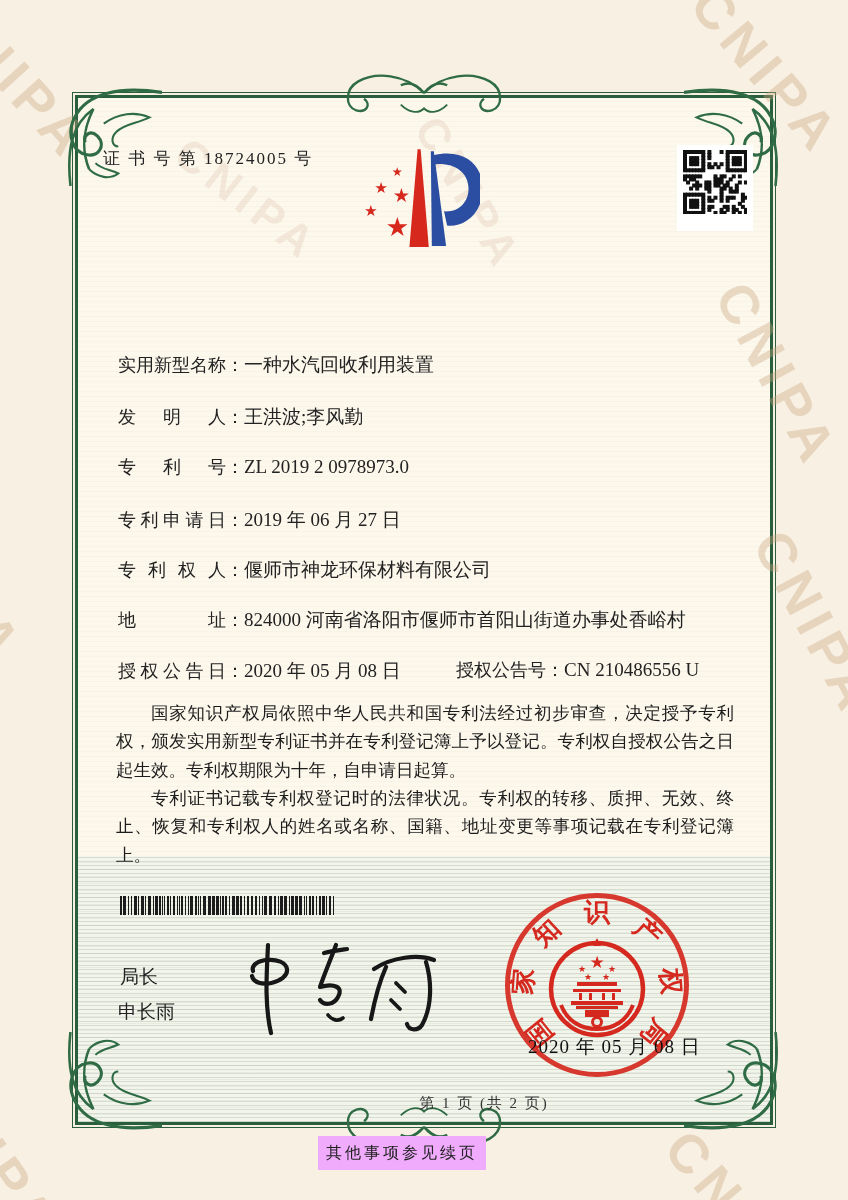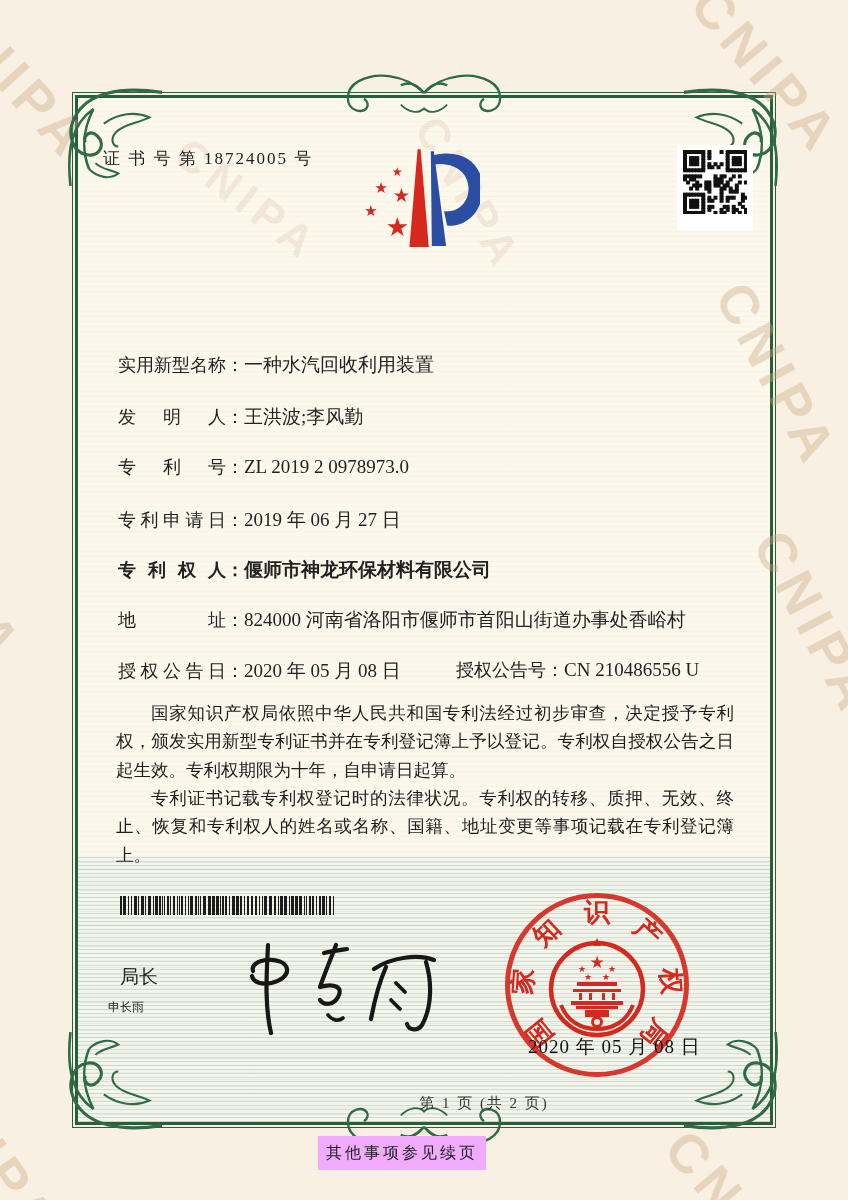--- a/index.html
+++ b/index.html
@@ -43,38 +43,38 @@
   .title{
     position:absolute;left:72px;top:249px;width:702px;text-align:center;
     font-size:42px;font-weight:bold;letter-spacing:12px;color:#151515;text-indent:12px;
   }
   .fields{position:absolute;left:118px;top:0;width:640px;}
   .frow{position:absolute;left:0;width:640px;font-size:19px;white-space:nowrap;color:#222;}
   .frow:nth-of-type(1){top:352px;}
   .frow:nth-of-type(2){top:404px;}
   .frow:nth-of-type(3){top:455px;}
   .frow:nth-of-type(4){top:507px;}
-  .frow:nth-of-type(5){top:557px;font-weight:bold;}
+  .frow:nth-of-type(5){top:557px;}
   .frow:nth-of-type(6){top:607px;}
   .frow:nth-of-type(7){top:658px;}
   .flabel{
     display:inline-block;width:108px;font-size:18px;vertical-align:baseline;
     text-align:justify;text-align-last:justify;color:#222;
   }
   .fcolon{font-size:18px;}
   .fvalue{font-size:19px;}
   .pair2{position:absolute;left:330px;top:0;margin-left:8px;}
   .body-text{
     position:absolute;left:116px;top:699px;width:618px;
     font-size:17.5px;line-height:1.62;color:#1c1c1c;text-align:justify;
   }
   .body-text p{margin:0;text-indent:2em;}
   .barcode{position:absolute;left:120px;top:896px;}
   .sig-title{position:absolute;left:120px;top:964px;font-family:"Liberation Sans","DejaVu Sans",sans-serif;font-size:19px;color:#222;}
-  .sig-name{position:absolute;left:108px;top:999px;font-family:Liberation Serif, serif;font-size:12px;color:#222;}
+  .sig-name{position:absolute;left:118px;top:999px;font-family:Liberation Serif, serif;font-size:19px;color:#222;}
   .signature{position:absolute;left:228px;top:930px;}
   
   .seal{position:absolute;left:505px;top:893px;width:184px;height:184px;z-index:6;}
   .seal-ring{position:absolute;inset:0;border:5px solid rgba(213,40,30,0.92);border-radius:50%;}
   .seal-char{
     position:absolute;left:50%;top:50%;width:30px;margin-left:-15px;margin-top:-16px;
     text-align:center;font-size:26px;font-weight:bold;color:#d5281e;
   }
   .seal-emblem{position:absolute;left:40px;top:42px;}
   .seal-date{position:absolute;left:528px;top:1034px;font-size:19px;letter-spacing:1px;color:#111;z-index:7;white-space:nowrap;}

